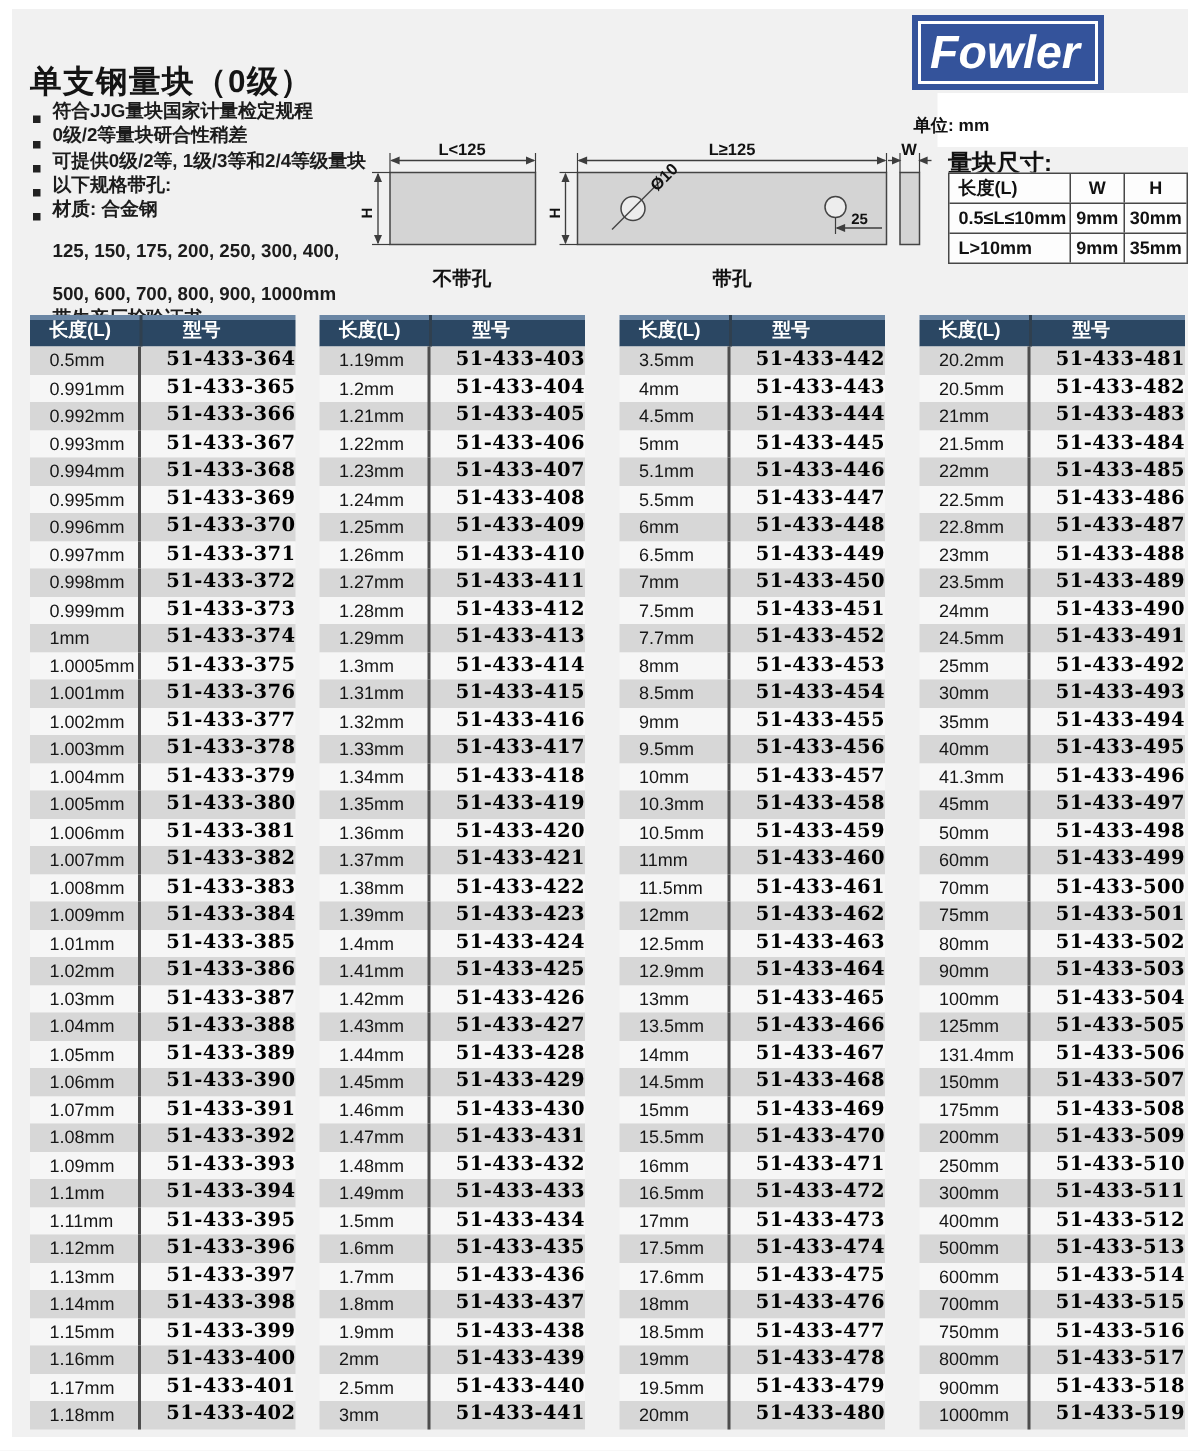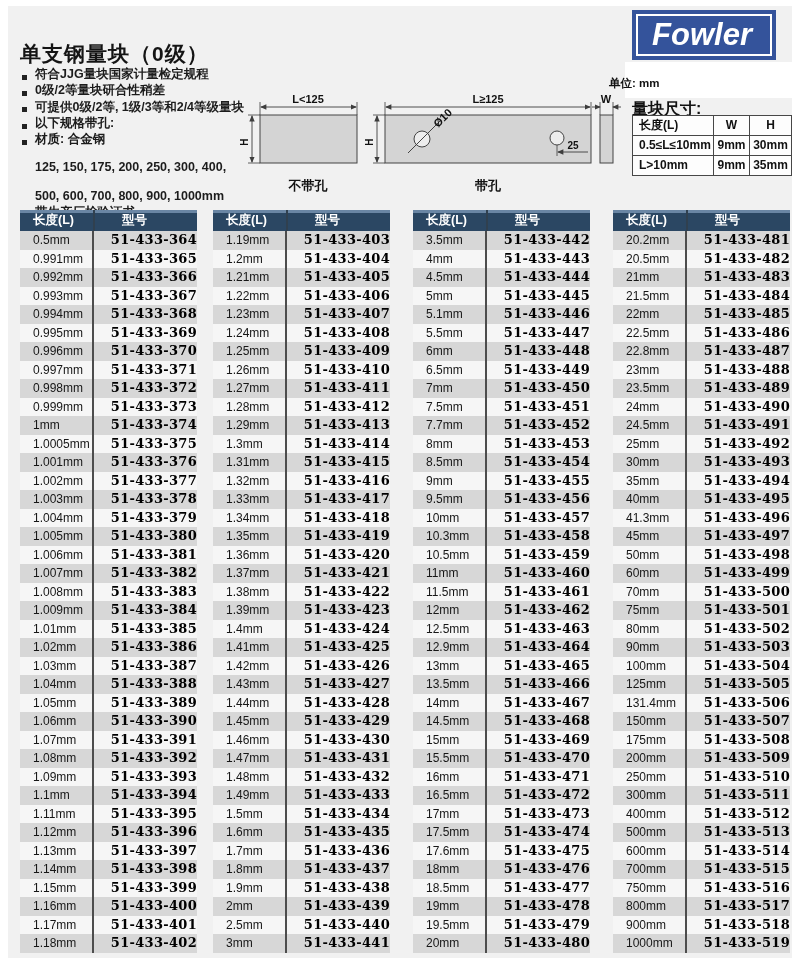--- a/index.html
+++ b/index.html
@@ -5,28 +5,28 @@
   html,body{margin:0;padding:0;}
   body{
     width:800px;height:967px;position:relative;background:#ffffff;
     font-family:"Liberation Sans",sans-serif;overflow:hidden;
     -webkit-font-smoothing:antialiased;
   }
   .page{position:absolute;left:8px;top:6px;width:784px;height:952px;background:#f1f1f1;}
 
   
   .title{position:absolute;left:20px;top:14px;font-size:21px;font-weight:bold;color:#141414;letter-spacing:1px;margin-top:26px;}
-  .logo{position:absolute;left:632px;top:10px;width:144px;height:50px;}
+  .logo{position:absolute;left:608px;top:10px;width:128px;height:50px;}
   .logo-inner{position:absolute;inset:4px;border:2px solid #ffffff;display:flex;align-items:center;justify-content:center;}
   .logo-text{color:#ffffff;font-style:italic;font-weight:bold;font-size:31px;letter-spacing:0px;padding-right:4px;}
   .logo-patch{position:absolute;left:625px;top:62px;width:170px;height:36px;background:#ffffff;}
 
   
   .features{position:absolute;left:22px;top:66px;width:235px;}
-  .feat-line{display:flex;align-items:center;line-height:16.3px;font-size:12.5px;font-weight:bold;color:#1c1c1c;}
+  .feat-line{display:flex;align-items:flex-end;line-height:16.3px;font-size:12.5px;font-weight:bold;color:#1c1c1c;}
   .feat-line .sq{flex:0 0 5px;width:5px;height:5px;background:#222;margin:6px 8px 0 0;}
   .feat-line.nob{padding-left:13px;margin-top:12px;}
 
   
   .unit{position:absolute;left:575px;top:76px;font-size:11.5px;font-weight:bold;color:#111;margin-left:34px;}
 
   
   .diagram{position:absolute;left:240px;top:90px;width:390px;height:110px;}
   .diagram text{font-family:"Liberation Sans",sans-serif;fill:#111;}
 

